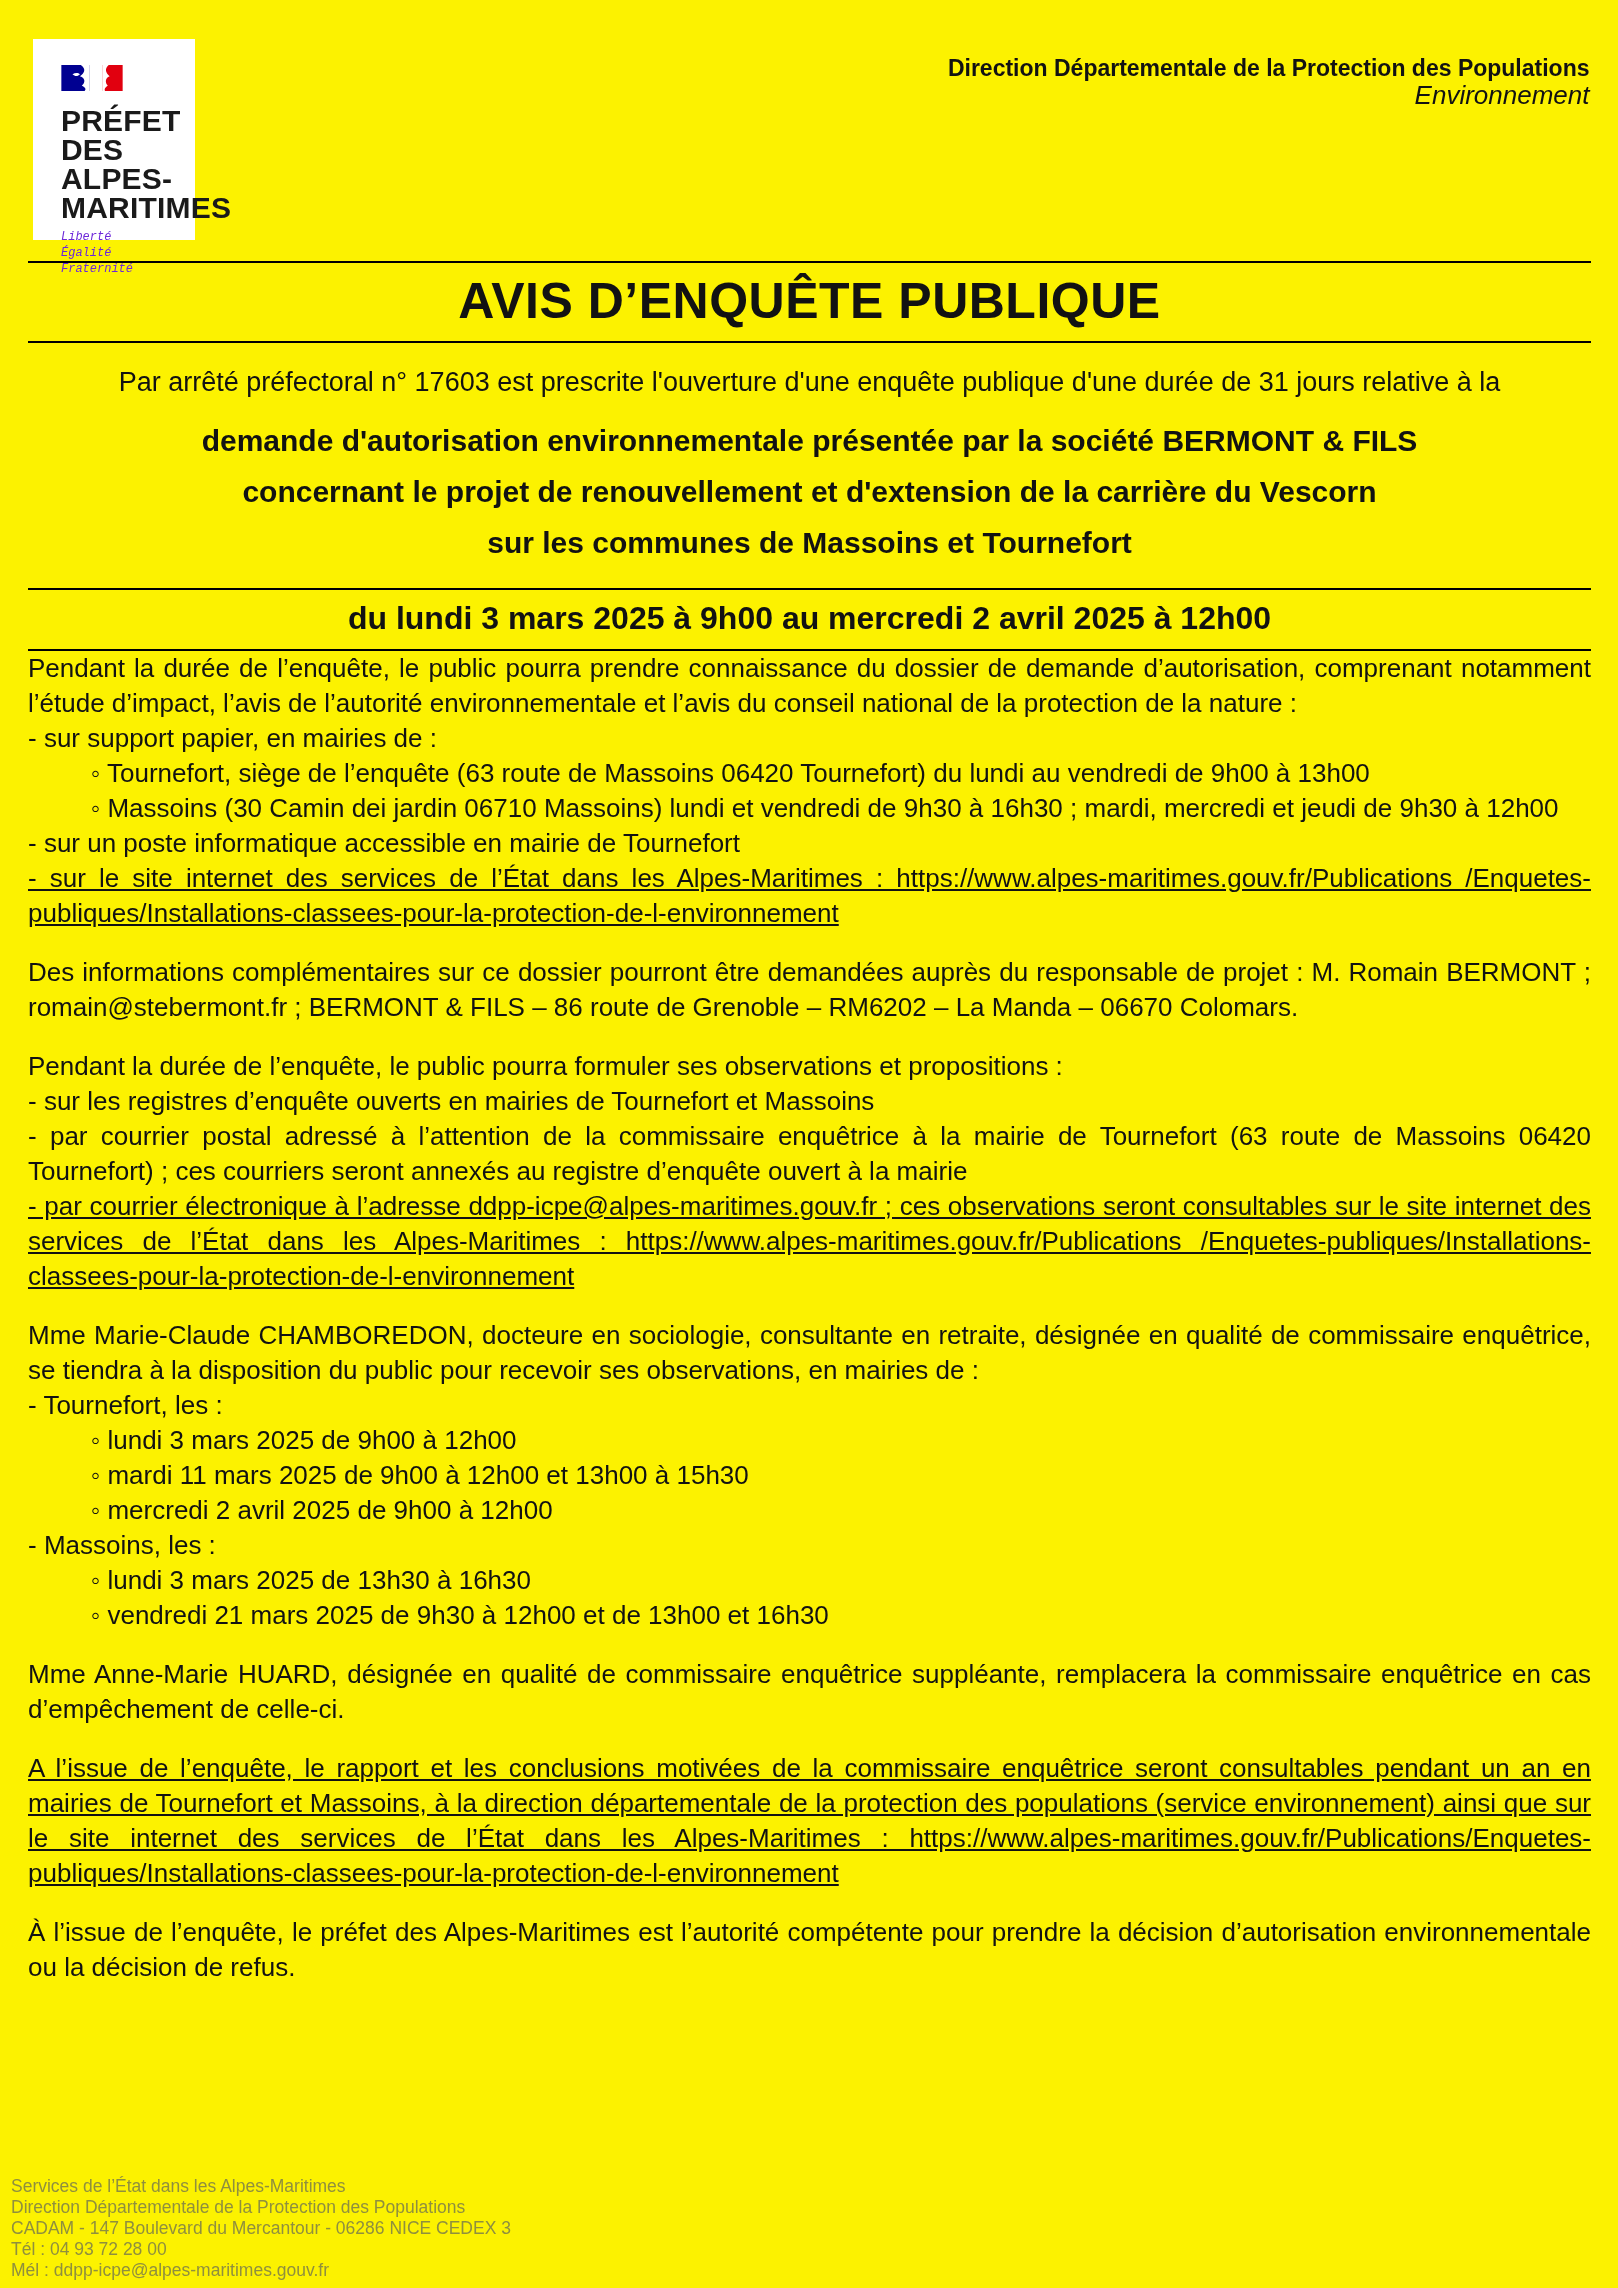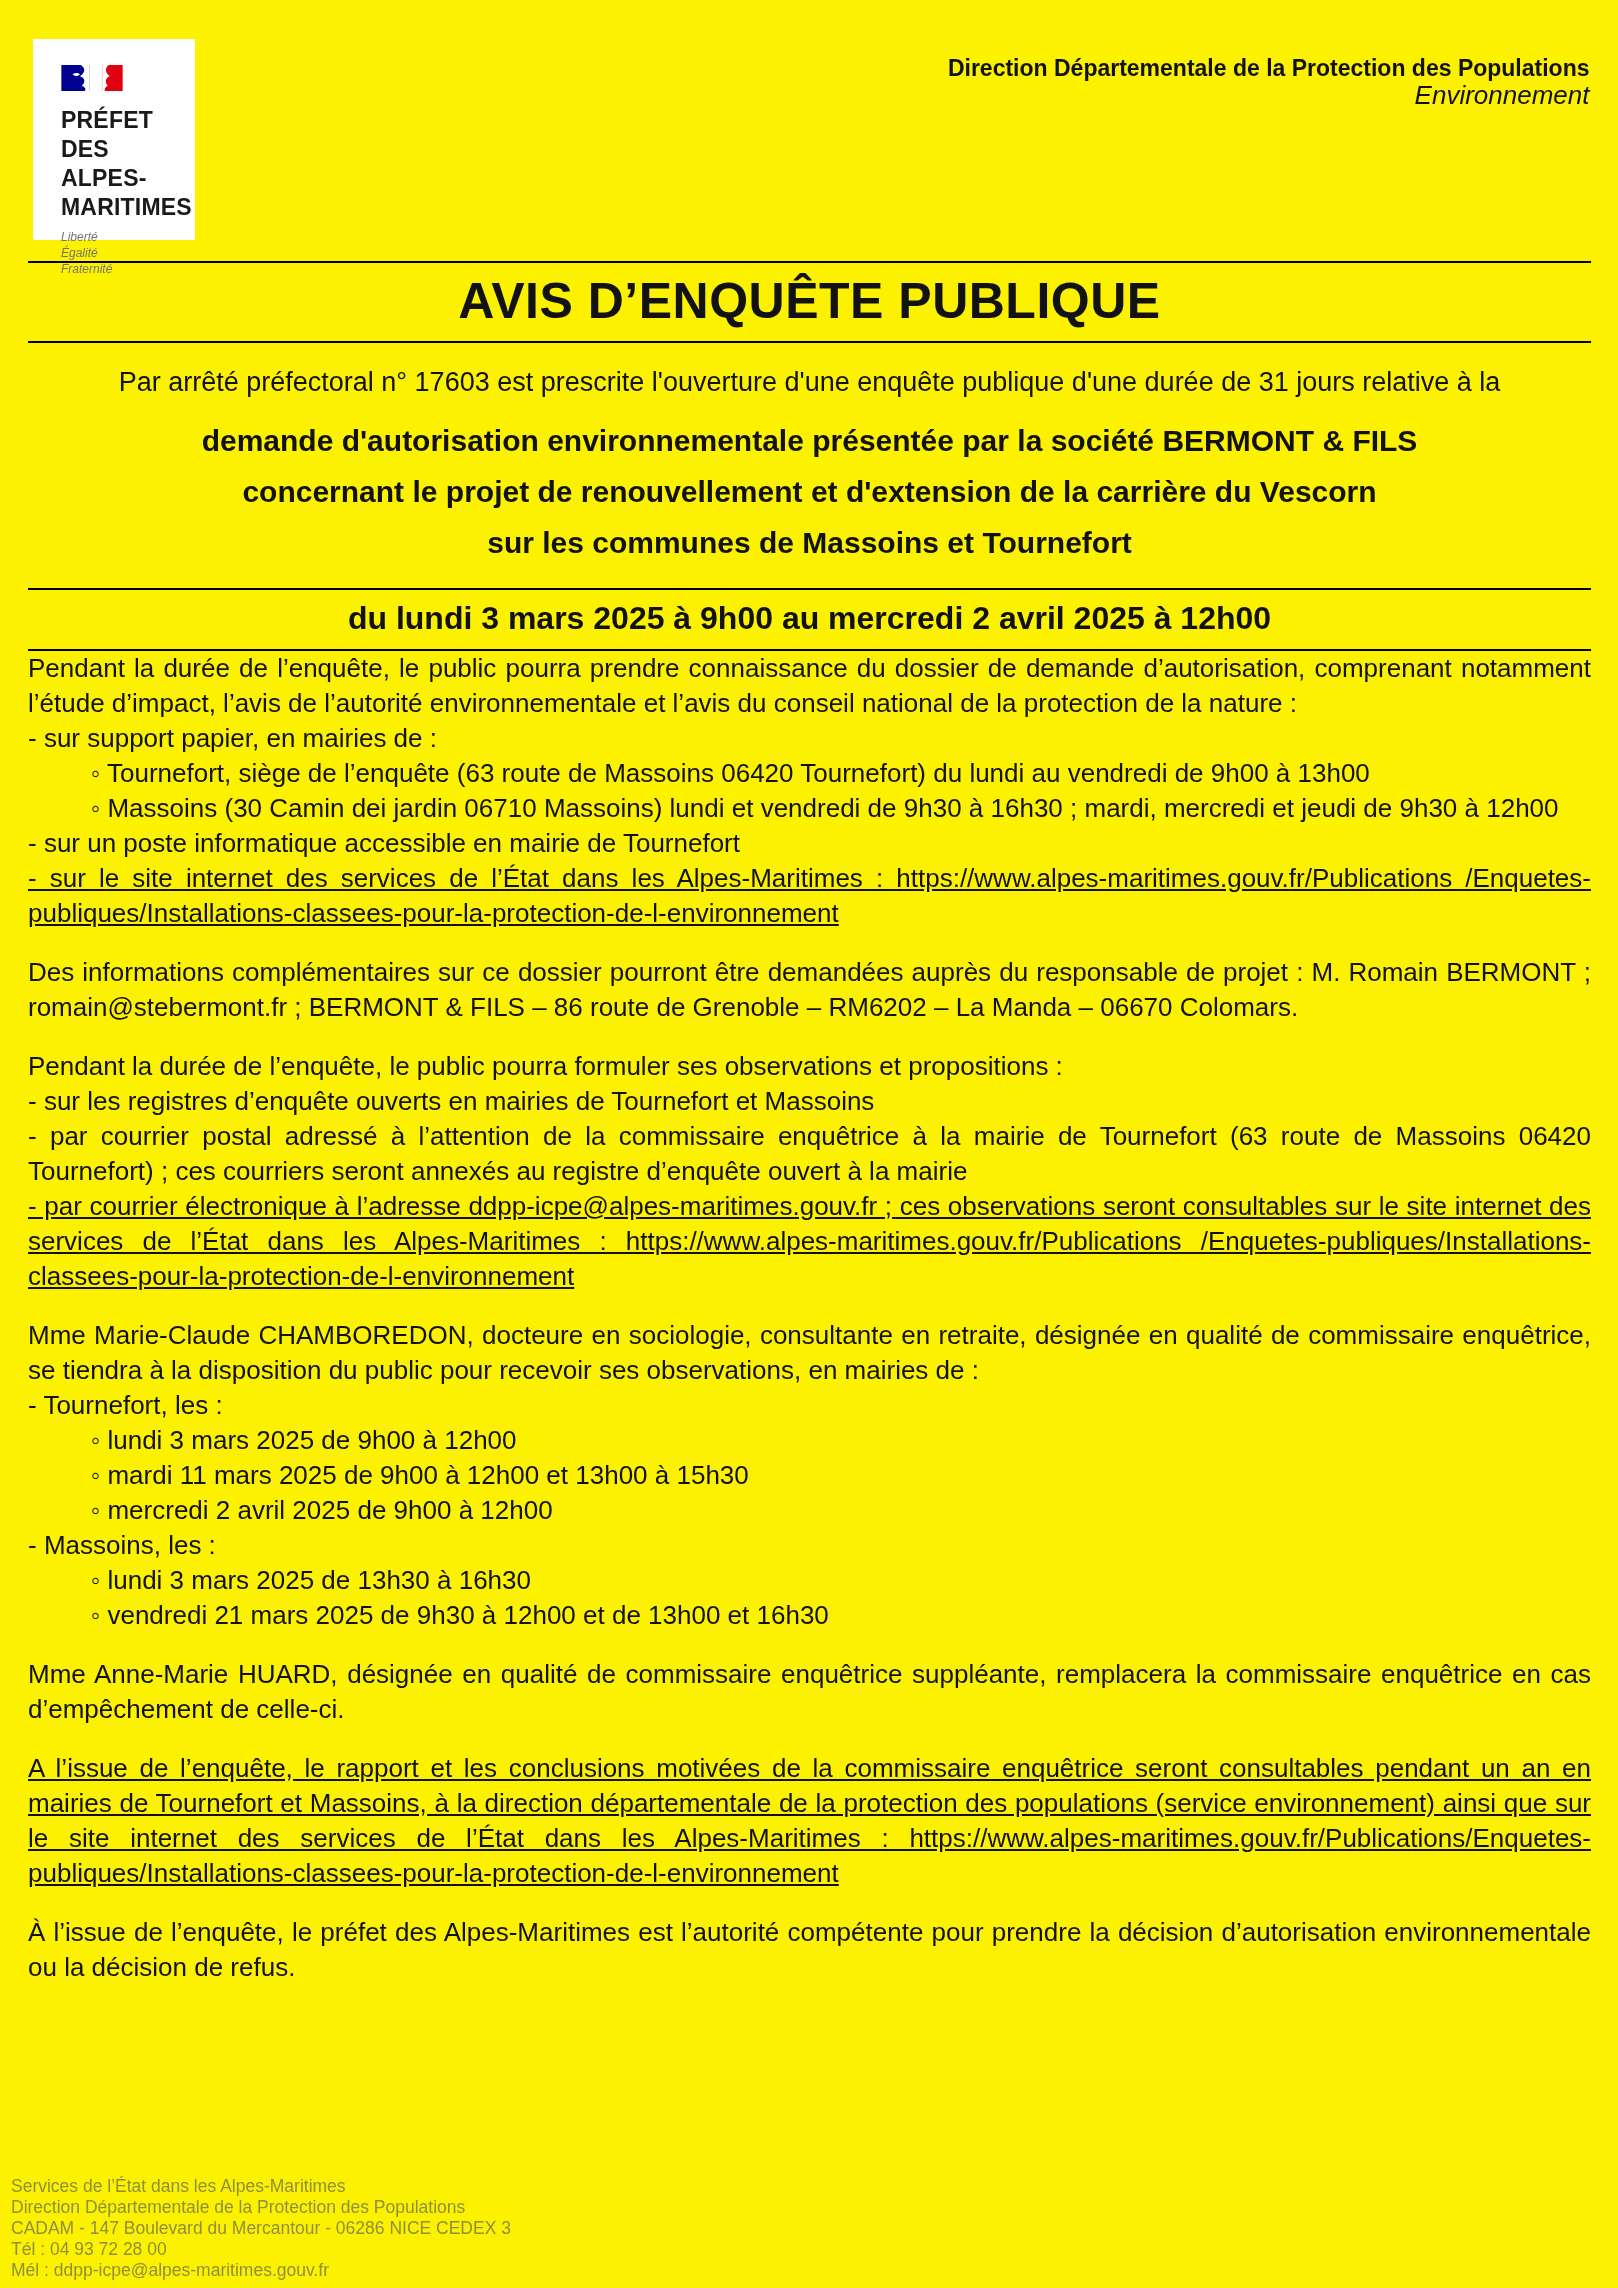--- a/index.html
+++ b/index.html
@@ -35,32 +35,32 @@
     padding: 26px 0 0 28px;
   }
   .flag {
     width: 62px;
     height: 26px;
     display: block;
   }
   .logo-text {
     margin-top: 14.8px;
     font-weight: bold;
-    font-size: 23px;
+    font-size: 30px;
     line-height: 29px;
     letter-spacing: 0.2px;
     color: #1a1a1a;
   }
   .motto {
     margin-top: 8.3px;
-    font-family: Liberation Sans, sans-serif;
+    font-family: Liberation Mono, monospace;
     font-style: italic;
     font-size: 12px;
     line-height: 15.7px;
-    color: #737373;
+    color: #6d28d9;
   }
   .header-right {
     position: absolute;
     top: 54px;
     right: 29.5px;
     text-align: right;
   }
   .header-direction {
     font-weight: bold;
     font-size: 23px;

